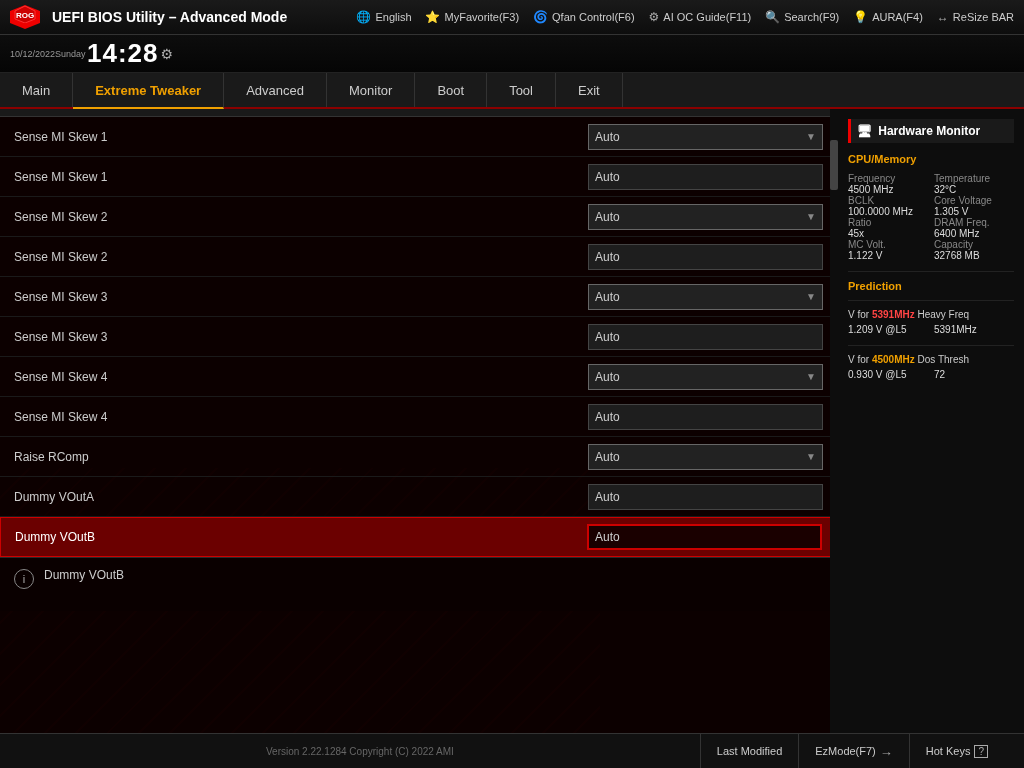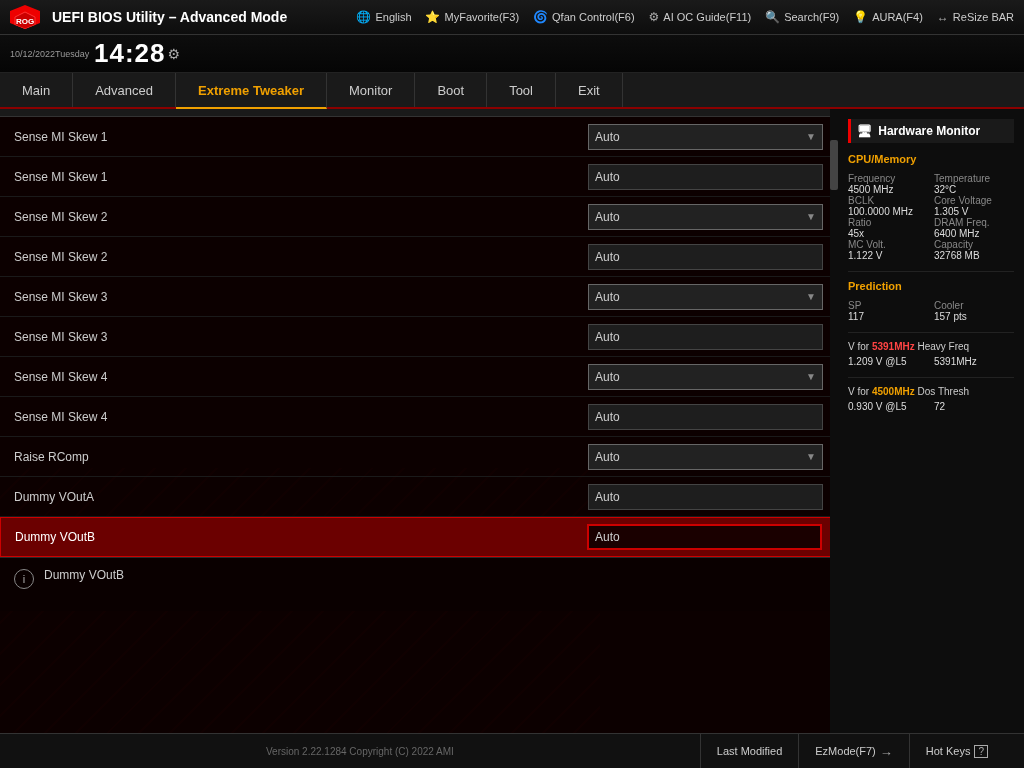--- a/index.html
+++ b/index.html
@@ -50,21 +50,21 @@
       color: #e00;
       font-weight: bold;
       font-size: 13px;
     }
     .logo-icon {
       width: 30px;
       height: 24px;
       background: #e00;
       clip-path: polygon(50% 0%, 100% 25%, 100% 75%, 50% 100%, 0% 75%, 0% 25%);
       display: flex;
-      align-items: flex-end;
+      align-items: flex-start;
       justify-content: center;
       color: white;
       font-size: 10px;
       font-weight: bold;
     }
     .header-title {
       color: #fff;
       font-size: 14px;
       font-weight: 600;
       margin-left: 4px;
@@ -104,21 +104,21 @@
       flex-direction: row;
       align-items: flex-start;
       font-size: 9px;
       color: #aaa;
       width: 65px;
     }
     .time-display {
       font-size: 26px;
       font-weight: bold;
       color: #fff;
-      margin-left: 19px;
+      margin-left: 12px;
       letter-spacing: 1px;
     }
     .gear-icon-small {
       color: #aaa;
       font-size: 14px;
       margin-left: 2px;
       cursor: pointer;
     }
 
     
@@ -382,35 +382,35 @@
     <div class="header-item">
       <span class="icon-sym">↔</span>
       <span>ReSize BAR</span>
     </div>
   </div>
 </div>
 
 <div class="sub-header">
   <div class="date-section">
     <span style="font-size:9px;color:#999;">10/12/2022</span>
-    <span style="font-size:9px;color:#999;">Tuesday</span>
+    <span style="font-size:9px;color:#999;">Sunday</span>
   </div>
   <div class="time-display">14:28</div>
   <span class="gear-icon-small">⚙</span>
 </div>
 
 <div class="main-nav">
   <div class="nav-item">
     <span>Main</span>
   </div>
+  <div class="nav-item active">
+    <span>Extreme Tweaker</span>
+  </div>
   <div class="nav-item">
     <span>Advanced</span>
-  </div>
-  <div class="nav-item active">
-    <span>Extreme Tweaker</span>
   </div>
   <div class="nav-item">
     <span>Monitor</span>
   </div>
   <div class="nav-item">
     <span>Boot</span>
   </div>
   <div class="nav-item">
     <span>Tool</span>
   </div>
@@ -539,26 +539,20 @@
       <div class="hw-label">MC Volt.</div>
       <div class="hw-label">Capacity</div>
       <div class="hw-value">1.122 V</div>
       <div class="hw-value">32768 MB</div>
     </div>
 
     <hr class="hw-divider">
 
     <div class="section-title">Prediction</div>
 
-    <div class="hw-grid">
-      <div class="hw-label">SP</div>
-      <div class="hw-label">Cooler</div>
-      <div class="hw-value">117</div>
-      <div class="hw-value">157 pts</div>
-    </div>
 
     <hr class="hw-divider">
 
     <div style="font-size:10px;margin-bottom:4px;">
       <span>V for </span><span class="highlight-red">5391MHz</span><span> Heavy Freq</span>
     </div>
     <div class="hw-grid">
       <div class="hw-value">1.209 V @L5</div>
       <div class="hw-value">5391MHz</div>
     </div>

